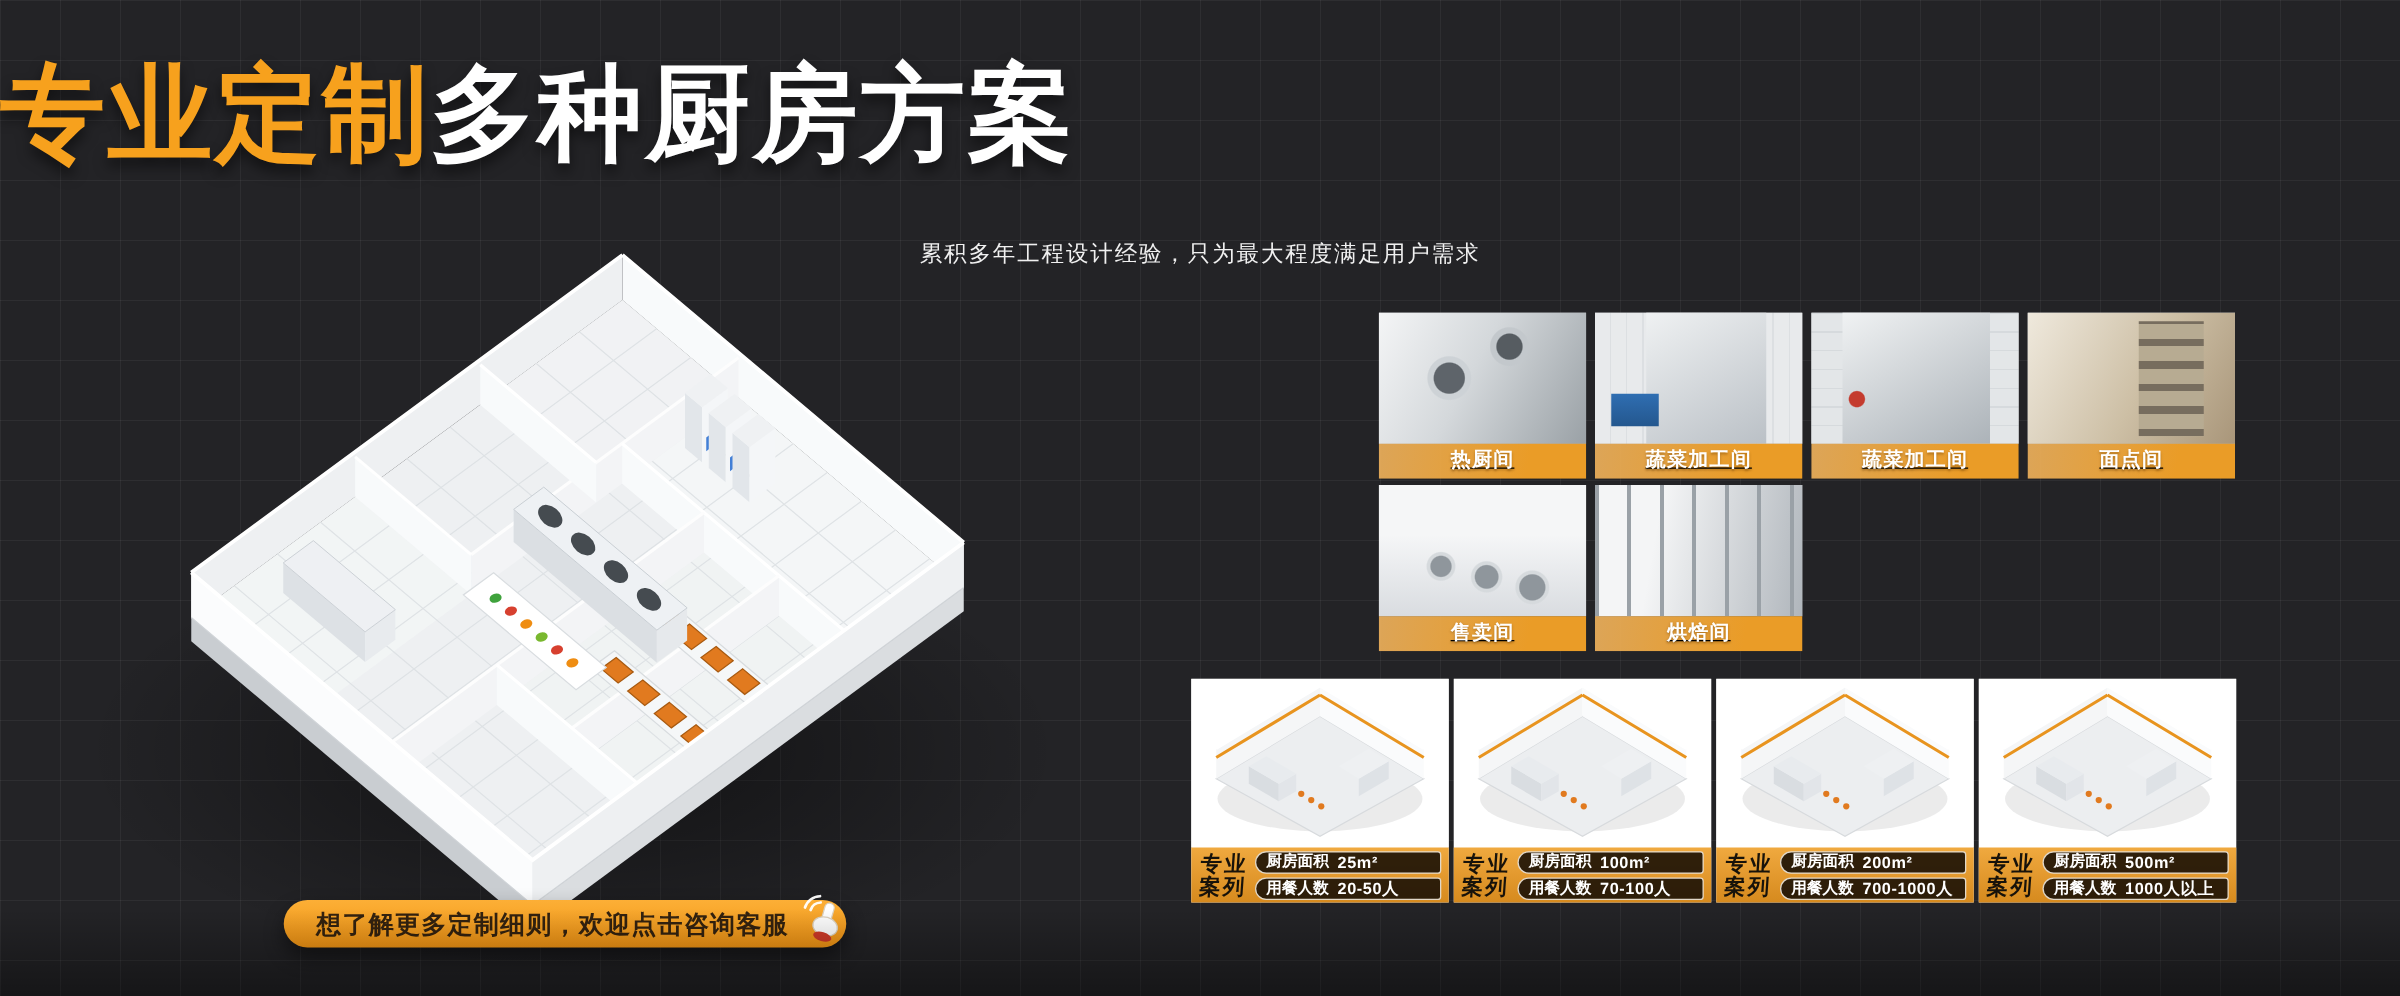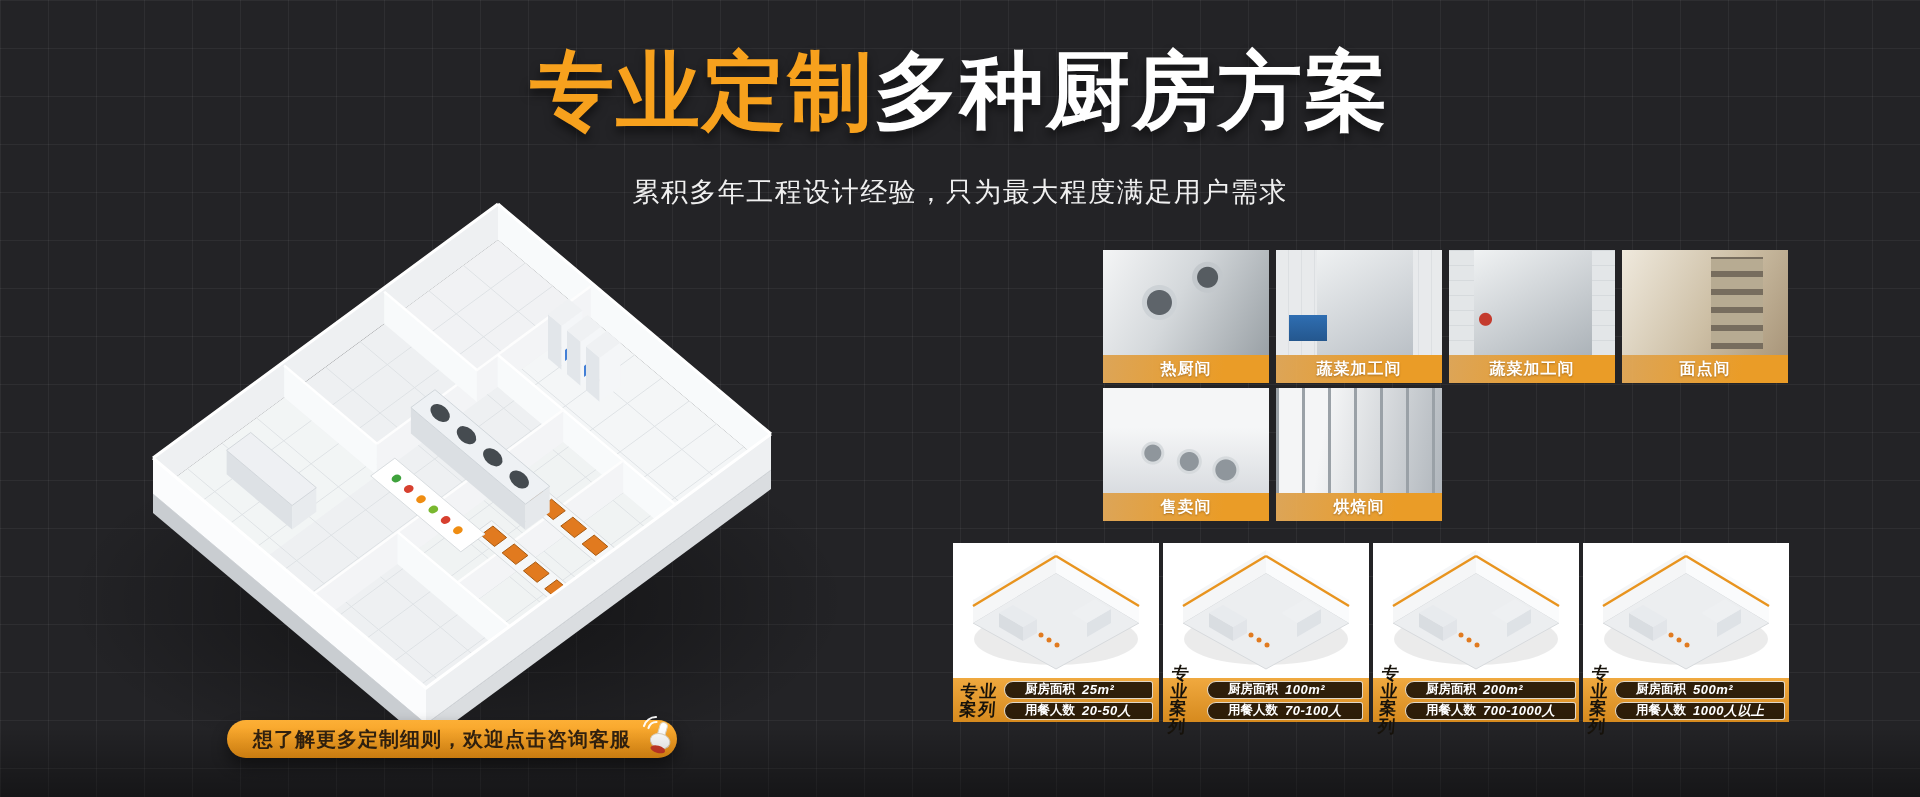--- a/index.html
+++ b/index.html
@@ -14,40 +14,40 @@
     font-family:"Liberation Sans","DejaVu Sans",sans-serif;
   }
   .stage::after{
     content:"";position:absolute;left:0;right:0;bottom:0;height:70px;
     background:linear-gradient(180deg, rgba(0,0,0,0), rgba(0,0,0,0.38));
     pointer-events:none;
   }
   
   .title{
     position:absolute;top:44px;left:0;width:100%;margin:0;
-    text-align:center;font-size:84px;line-height:1.12;font-weight:800;
+    font-size:84px;line-height:1.12;font-weight:800;
     letter-spacing:2px;white-space:nowrap;
     text-shadow:0 6px 10px rgba(0,0,0,0.5);
   }
   .title .hl{color:#F7A11D;}
   .title .rest{color:#ffffff;}
   .subtitle{
-    position:absolute;top:174px;left:0;width:100%;margin:0;
-    text-align:center;font-size:27px;font-weight:500;color:#f0f0f0;
+    position:absolute;top:191px;left:0;width:100%;margin:0;
+    text-align:center;font-size:18px;font-weight:500;color:#f0f0f0;
     letter-spacing:1.5px;
   }
   
   .plan{position:absolute;left:0;top:0;width:1920px;height:797px;pointer-events:none;}
   
   .tiles{
     position:absolute;left:1103px;top:250px;
     display:grid;grid-template-columns:repeat(4,166px);
     column-gap:7px;row-gap:5px;
   }
-  .tile{margin:0;width:166px;height:133px;display:flex;flex-direction:column;overflow:hidden;}
+  .tile{margin:0;width:166px;height:133px;display:flex;flex-direction:column;overflow:hidden;text-decoration:underline;}
   .ph{flex:1 1 auto;background-color:#d8dbde;}
   .tile figcaption{
     height:28px;line-height:28px;flex:0 0 28px;text-align:center;
     background:linear-gradient(100deg, rgba(246,183,95,0.88), #EA9C27 72%);
     color:#fff;font-size:16px;font-weight:700;letter-spacing:1px;
     text-shadow:0 1px 2px rgba(96,54,0,0.45);
   }
   .p1{background-image:
       radial-gradient(circle at 63% 26%, #565c61 0 10px, #c3c8cc 11px 15px, rgba(0,0,0,0) 16px),
       radial-gradient(circle at 34% 50%, #5e646a 0 12px, #cdd2d6 13px 17px, rgba(0,0,0,0) 18px),
@@ -102,27 +102,27 @@
     background:linear-gradient(180deg,#F0A93F,#D68A1E);
     display:flex;align-items:center;gap:6px;padding:0 6px 0 7px;
   }
   .case-badge{
     display:flex;flex-direction:column;justify-content:center;
     font-size:17px;font-weight:800;line-height:1.03;color:#17120a;
     letter-spacing:2px;transform:skewX(-4deg);
   }
   .case-pills{flex:1 1 auto;display:flex;flex-direction:column;gap:3px;}
   .pill{
-    height:18px;display:flex;align-items:center;gap:7px;padding:0 20px;
+    height:18px;display:flex;align-items:center;gap:7px;padding:0 8px;
     background:rgba(30,19,6,0.92);
     border:1px solid rgba(255,248,235,0.85);
     border-radius:10px 3px 3px 10px;
     color:#fff;font-size:12.5px;font-weight:700;white-space:nowrap;
   }
-  .pill .pv{font-style:italic;font-size:13px;letter-spacing:0.5px;}
+  .pill .pv{font-size:13px;letter-spacing:0.5px;}
   
   .cta{
     position:absolute;left:227px;top:720px;height:38px;
     display:flex;align-items:center;
     padding:0 46px 0 26px;border:none;border-radius:20px;cursor:pointer;
     background:linear-gradient(180deg,#FCAF36,#F19413);
     box-shadow:0 8px 16px rgba(0,0,0,0.45);
     color:#33220f;font-size:20px;font-weight:800;letter-spacing:1px;
     font-family:inherit;white-space:nowrap;
   }

